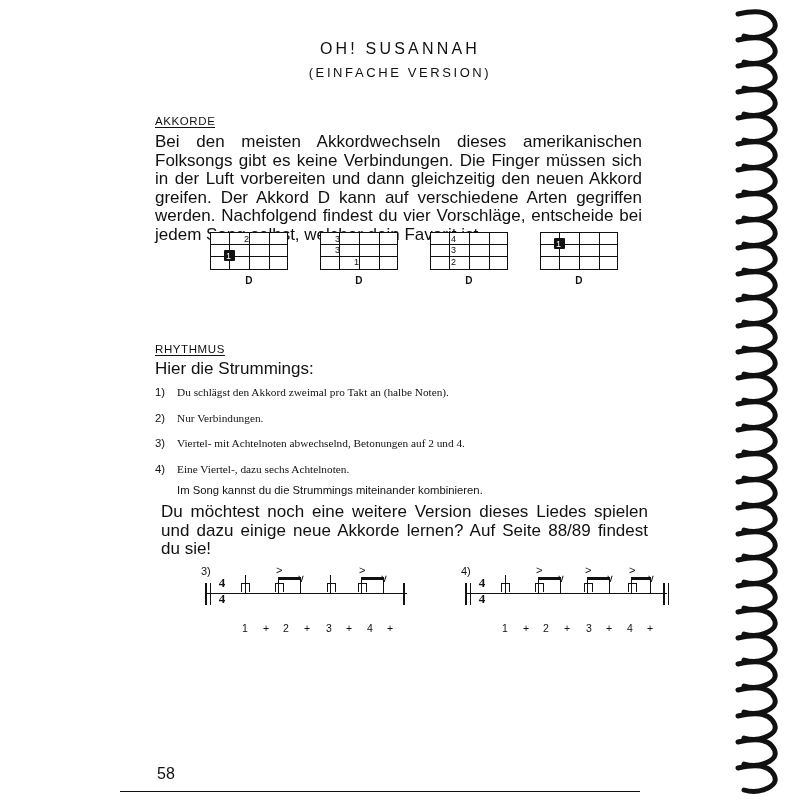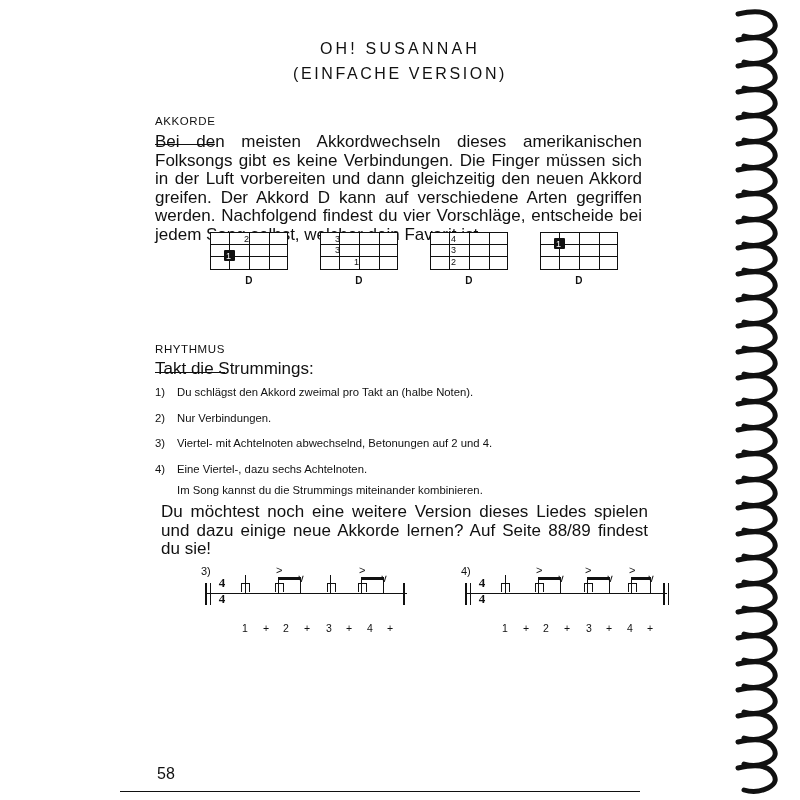--- a/index.html
+++ b/index.html
@@ -52,33 +52,33 @@
     width: 490px;
     text-align: center;
   }
   .title-main {
     font-size: 16px;
     letter-spacing: 3.2px;
     color: #111;
     font-weight: normal;
   }
   .title-sub {
-    font-size: 16px;
+    font-size: 13px;
     letter-spacing: 2.6px;
     color: #111;
     margin-top: 7px;
   }
 
   .section-head {
     position: absolute;
     font-size: 11.5px;
     letter-spacing: 0.6px;
     color: #111;
     border-bottom: 1px solid #111;
-    padding-bottom: 17px;
+    padding-bottom: 0;
   }
   #head-akkorde { left: 155px; top: 115px; }
   #head-rhythmus { left: 155px; top: 343px; }
 
   .body-para {
     position: absolute;
     font-size: 17px;
     line-height: 18.5px;
     color: #111;
     text-align: justify;
@@ -111,20 +111,21 @@
     display: flex;
     margin-bottom: 10.5px;
     line-height: 15px;
   }
   .num-list .li .n {
     width: 22px;
     flex: 0 0 22px;
   }
   .num-list .li .t {
     flex: 1;
+    font-family: Liberation Serif, serif;
   }
   .num-list .sub {
     margin-left: 22px;
     margin-top: -4px;
     margin-bottom: 6px;
     line-height: 15px;
   }
 
   
   #chords {
@@ -342,21 +343,21 @@
         <div class="hline" style="top:23px;"></div>
         <div class="dot" style="left:13px; top:5px;"></div>
         <div class="fingnum white" style="left:15px; top:7px;">1</div>
       </div>
       <div class="label">D</div>
     </div>
 
   </div>
 
   <div class="section-head" id="head-rhythmus">RHYTHMUS</div>
-  <div class="body-para" id="para-strummings">Takt die Strummings:</div>
+  <div class="body-para" id="para-strummings">Hier die Strummings:</div>
 
   <div class="num-list">
     <div class="li">
       <div class="n">1)</div>
       <div class="t">Du schlägst den Akkord zweimal pro Takt an (halbe Noten).</div>
     </div>
     <div class="li">
       <div class="n">2)</div>
       <div class="t">Nur Verbindungen.</div>
     </div>

